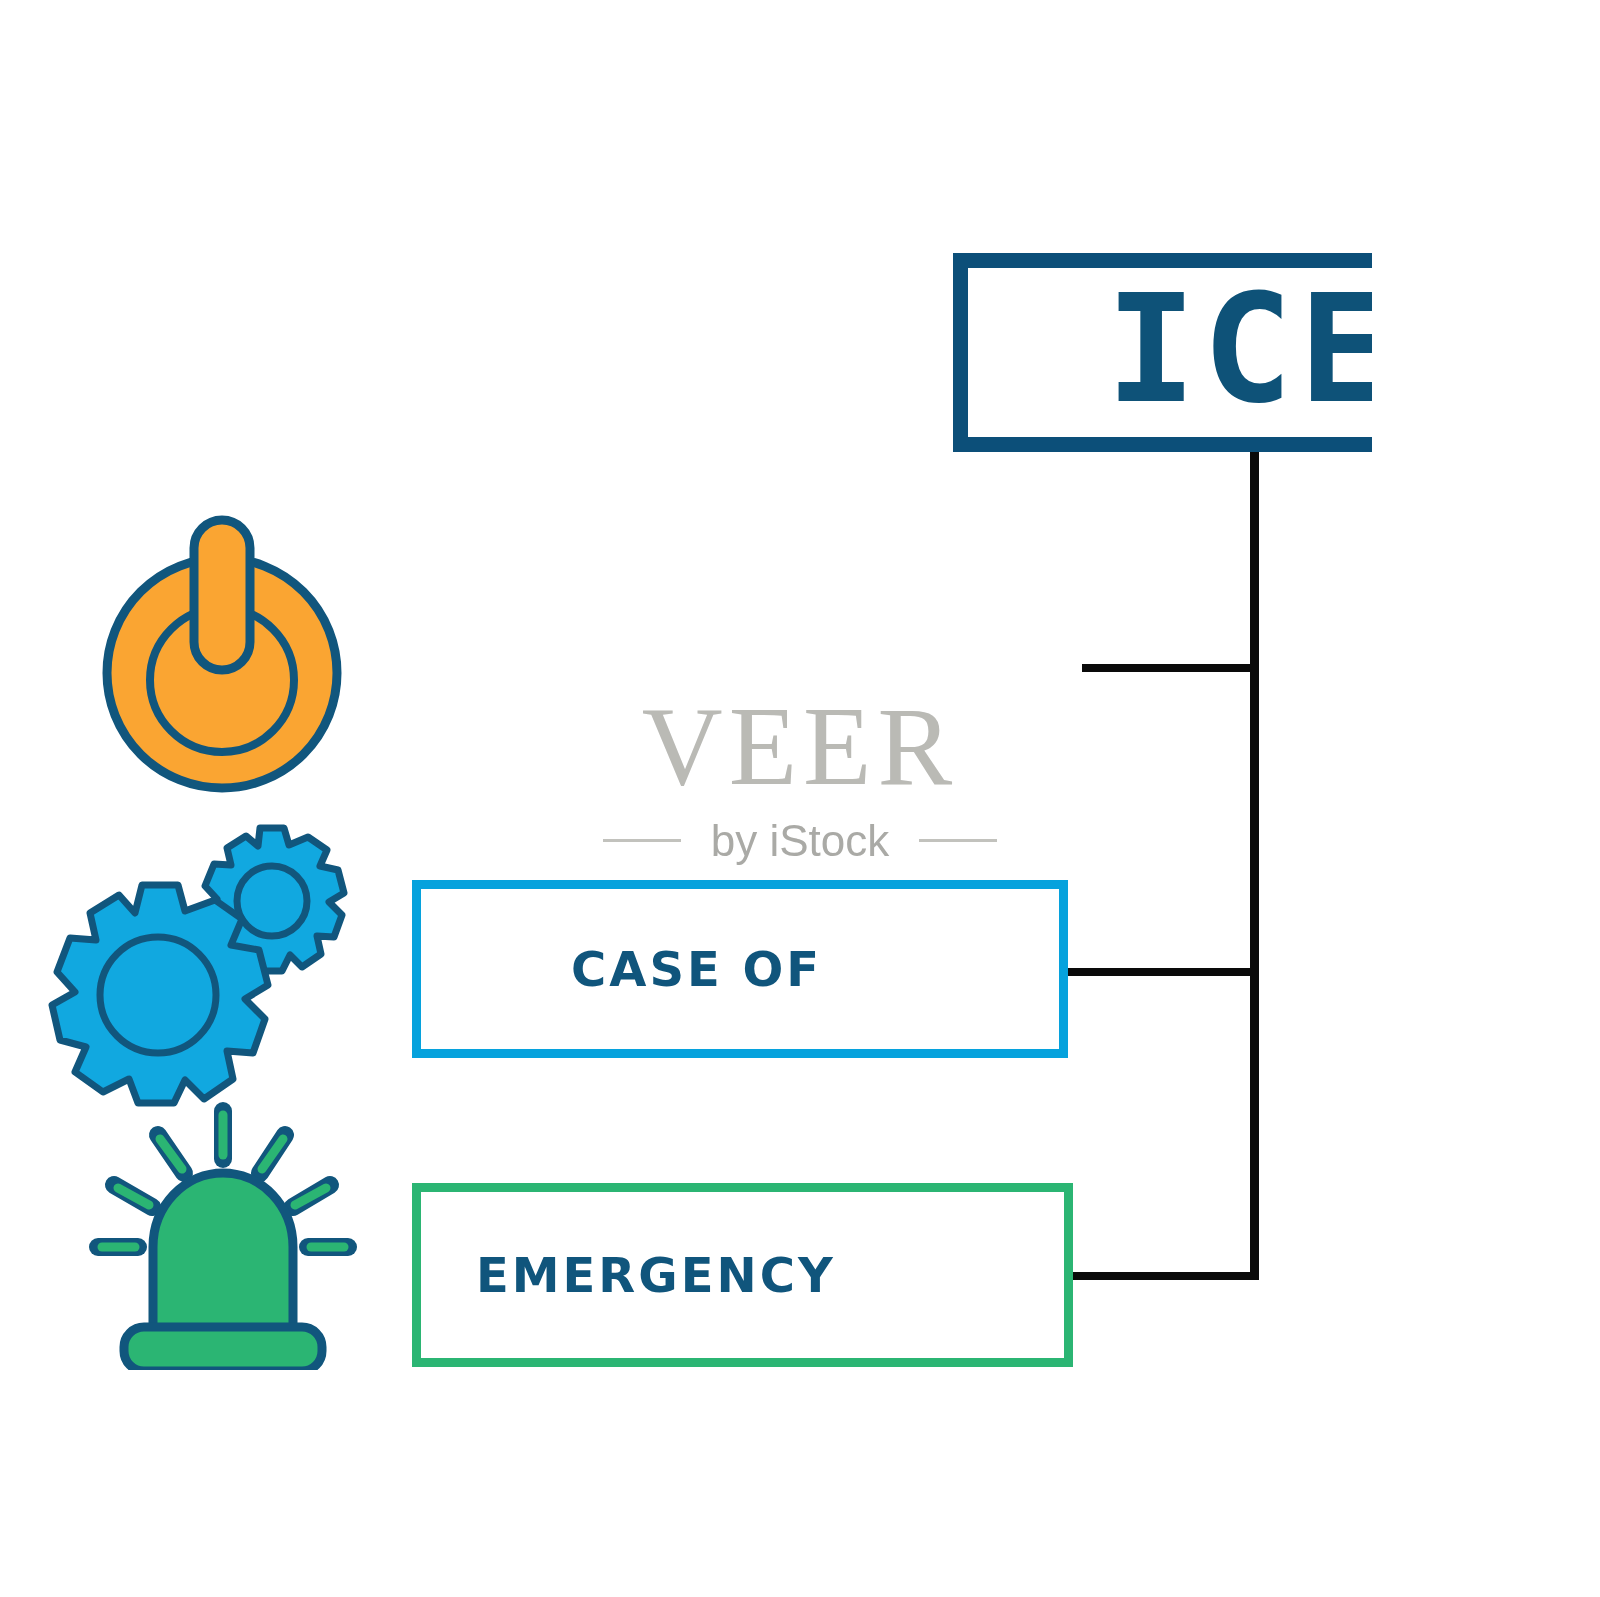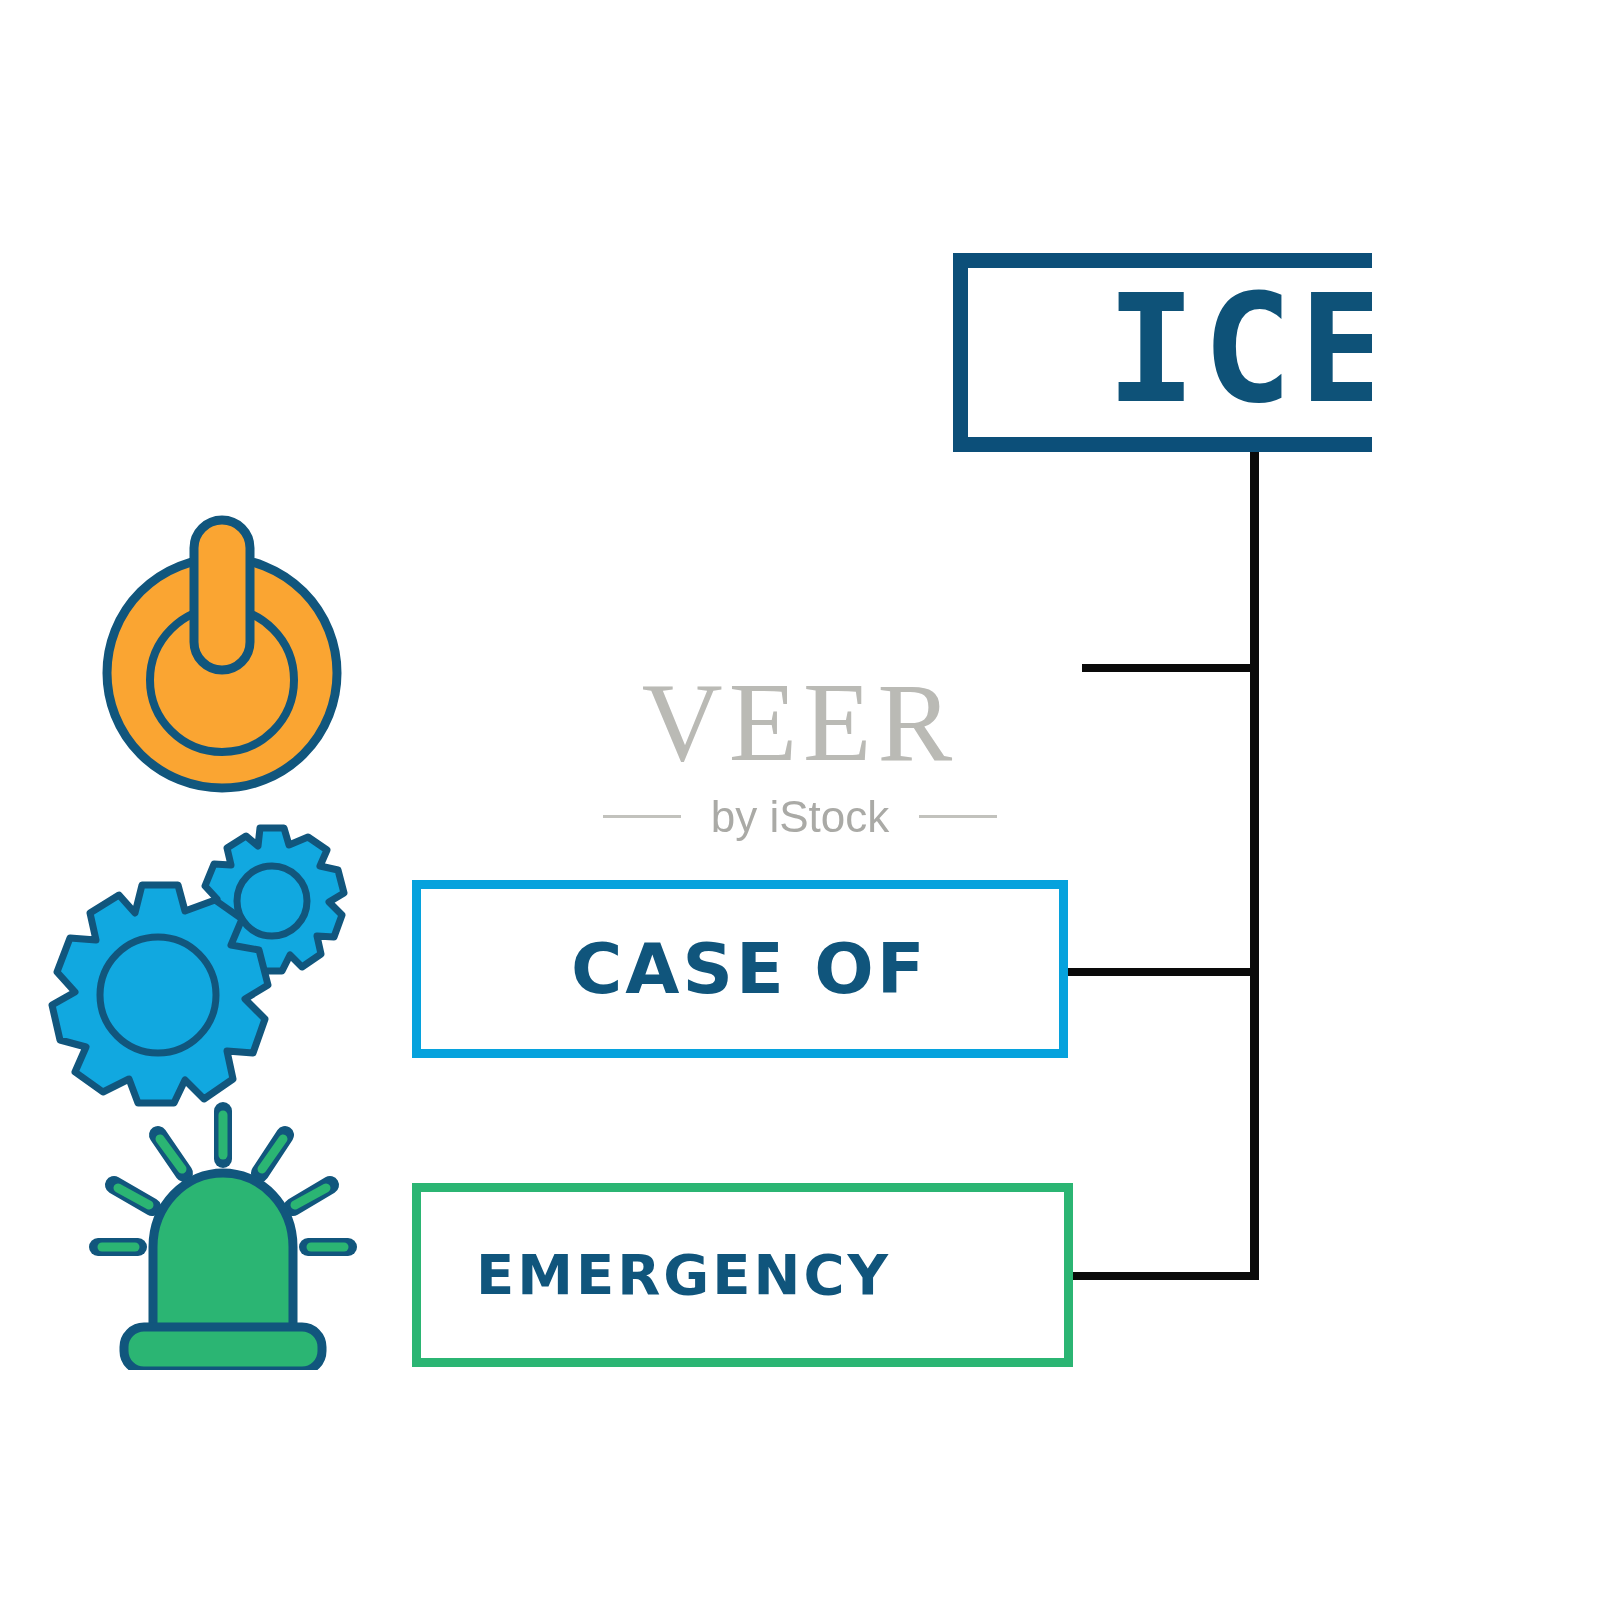--- a/index.html
+++ b/index.html
@@ -72,34 +72,34 @@
   }
 
   #box-case {
     left: 412px;
     top: 880px;
     width: 656px;
     height: 178px;
     border: 9px solid #06a2dd;
   }
   #box-case .word-text {
-    font-size: 70px;
+    font-size: 48px;
     letter-spacing: 3px;
     margin-left: 150px;
   }
 
   #box-emergency {
     left: 412px;
     top: 1183px;
     width: 661px;
     height: 184px;
     border: 9px solid #2bb573;
   }
   #box-emergency .word-text {
-    font-size: 56px;
+    font-size: 48px;
     letter-spacing: 3px;
     margin-left: 55px;
   }
 
   
   .conn {
     position: absolute;
     background: #0a0a0a;
   }
   #conn-trunk {
@@ -117,21 +117,21 @@
     position: absolute;
   }
   #icon-power { left: 100px; top: 508px; }
   #icon-gears { left: 40px;  top: 798px; }
   #icon-siren { left: 80px;  top: 1095px; }
 
   
   #watermark {
     position: absolute;
     left: 0;
-    top: 664px;
+    top: 688px;
     width: 1600px;
     text-align: center;
     pointer-events: none;
     user-select: none;
   }
   #watermark .wm-main {
     font-family: "Liberation Serif", serif;
     font-size: 112px;
     letter-spacing: 6px;
     color: #ababa6;

